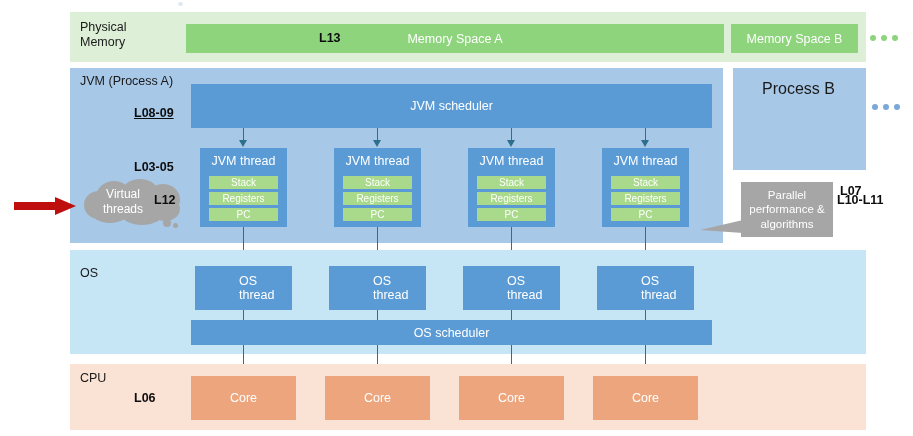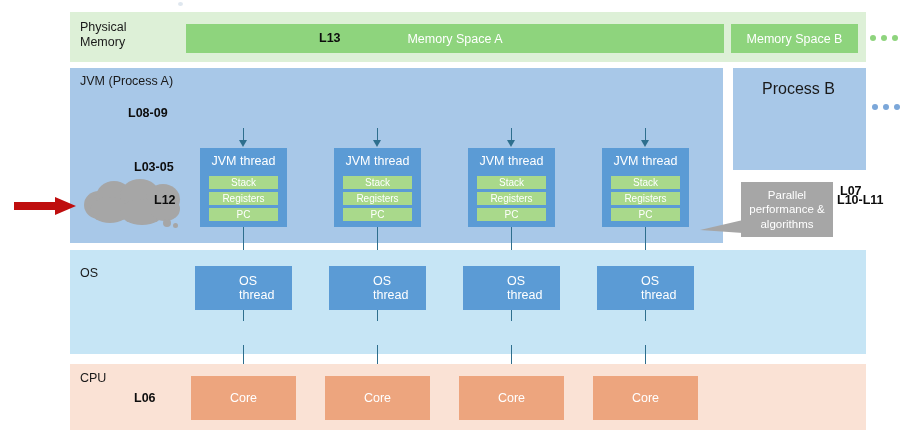--- a/index.html
+++ b/index.html
@@ -300,22 +300,25 @@
 
   <div class="dots" id="physical-memory-dots">
     <i></i>
       <i></i>
       <i></i>
   </div>
 
   <div class="band" id="jvm-band"></div>
   <div class="band-label" style="left:80px; top:74px;">JVM (Process A)</div>
 
-  <div class="lcode" style="left:128px; top:106px;">L08-09</div>
-
+  <div class="lcode" style="left:134px; top:106px;text-decoration:underline;">L08-09</div>
+
+  <div class="bluebox" id="jvm-scheduler">
+    <span>JVM scheduler</span>
+  </div>
 
   <div class="lcode" style="left:134px; top:160px;">L03-05</div>
 
   <div class="vline" style="left:243px; top:128px; height:13px;"></div>
   <div class="arrowhead" style="left:239px; top:140px;"></div>
   <div class="vline" style="left:377px; top:128px; height:13px;"></div>
   <div class="arrowhead" style="left:373px; top:140px;"></div>
   <div class="vline" style="left:511px; top:128px; height:13px;"></div>
   <div class="arrowhead" style="left:507px; top:140px;"></div>
   <div class="vline" style="left:645px; top:128px; height:13px;"></div>
@@ -349,20 +352,21 @@
   <div id="virtual-threads-cloud">
     <div class="cloud-lobe" style="left:4px;  top:12px; width:30px; height:28px;"></div>
     <div class="cloud-lobe" style="left:16px; top:2px;  width:36px; height:32px;"></div>
     <div class="cloud-lobe" style="left:40px; top:0px;  width:40px; height:34px;"></div>
     <div class="cloud-lobe" style="left:66px; top:5px;  width:34px; height:31px;"></div>
     <div class="cloud-lobe" style="left:10px; top:18px; width:40px; height:26px;"></div>
     <div class="cloud-lobe" style="left:40px; top:20px; width:44px; height:26px;"></div>
     <div class="cloud-lobe" style="left:70px; top:18px; width:30px; height:24px;"></div>
     <div class="cloud-lobe" style="left:83px; top:40px; width:8px;  height:8px;"></div>
     <div class="cloud-lobe" style="left:93px; top:44px; width:5px;  height:5px;"></div>
+    <div class="cloud-text">Virtual threads</div>
     <div class="cloud-l12">L12</div>
   </div>
 
   <div class="band" id="process-b-band"></div>
   <div class="band-label" id="process-b-label">Process B</div>
   <div class="dots" id="process-b-dots">
     <i></i>
       <i></i>
       <i></i>
   </div>
@@ -393,20 +397,23 @@
   </div>
   <div class="bluebox os-thread" style="left:597px;">
     <span>OS thread</span>
   </div>
 
   <div class="vline" style="left:243px; top:310px; height:11px;"></div>
   <div class="vline" style="left:377px; top:310px; height:11px;"></div>
   <div class="vline" style="left:511px; top:310px; height:11px;"></div>
   <div class="vline" style="left:645px; top:310px; height:11px;"></div>
 
+  <div class="bluebox" id="os-scheduler">
+    <span>OS scheduler</span>
+  </div>
 
   <div class="vline" style="left:243px; top:345px; height:26px;"></div>
   <div class="arrowhead" style="left:239px; top:370px;"></div>
   <div class="vline" style="left:377px; top:345px; height:26px;"></div>
   <div class="arrowhead" style="left:373px; top:370px;"></div>
   <div class="vline" style="left:511px; top:345px; height:26px;"></div>
   <div class="arrowhead" style="left:507px; top:370px;"></div>
   <div class="vline" style="left:645px; top:345px; height:26px;"></div>
   <div class="arrowhead" style="left:641px; top:370px;"></div>
 

